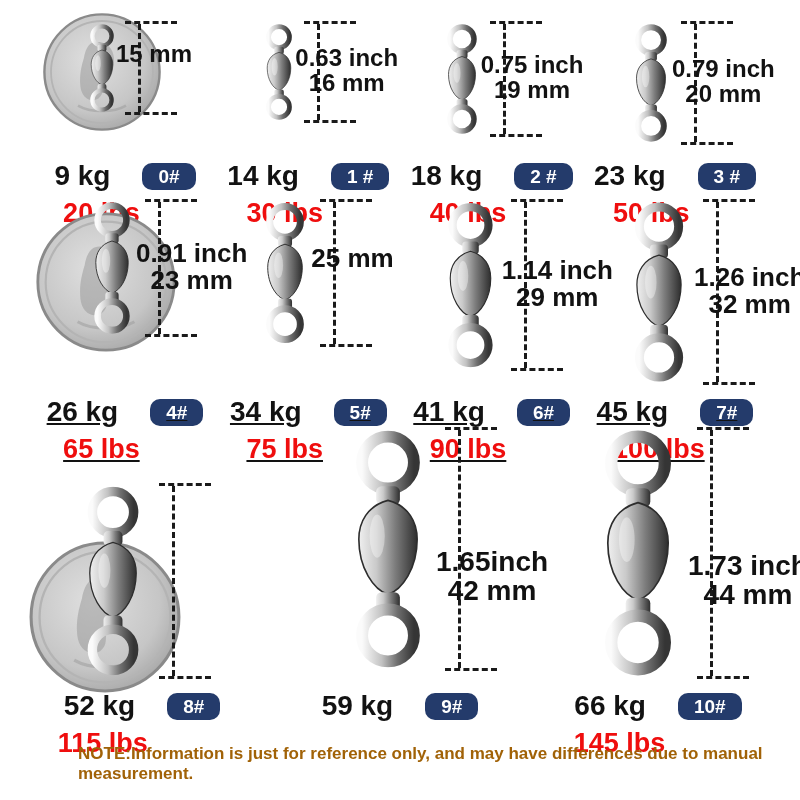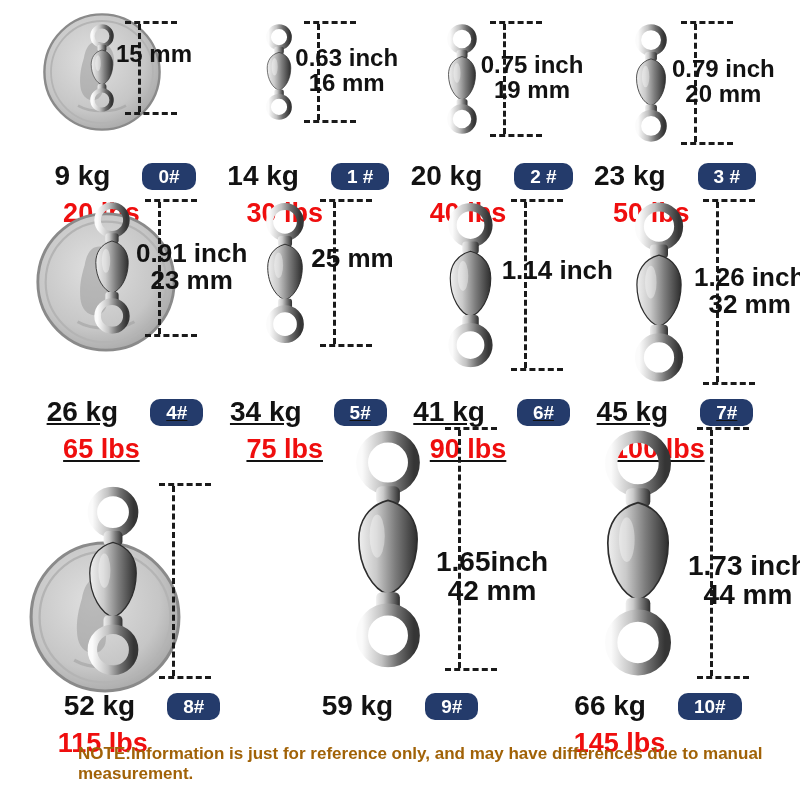--- a/index.html
+++ b/index.html
@@ -139,21 +139,21 @@
         <svg class="swivel" viewBox="0 0 100 220">
             <use href="#swivel-sym"></use>
           </svg>
         <div class="measure"></div>
         <div class="dims">
           <div>0.75 inch</div>
           <div>19 mm</div>
         </div>
       </div>
       <div class="specs">
-        <span class="kg">20 kg</span>
+        <span class="kg">18 kg</span>
         <span class="badge">2 #</span>
       </div>
       <div class="lbs">40 lbs</div>
     </div>
 
     <div class="cell s3">
       <div class="fig">
         <svg class="swivel" viewBox="0 0 100 220">
             <use href="#swivel-sym"></use>
           </svg>
@@ -211,20 +211,21 @@
     </div>
 
     <div class="cell s6">
       <div class="fig">
         <svg class="swivel" viewBox="0 0 100 220">
             <use href="#swivel-sym"></use>
           </svg>
         <div class="measure"></div>
         <div class="dims">
           <div>1.14 inch</div>
+          <div>29 mm</div>
         </div>
       </div>
       <div class="specs">
         <span class="kg">41 kg</span>
         <span class="badge">6#</span>
       </div>
       <div class="lbs">90 lbs</div>
     </div>
 
     <div class="cell s7">

